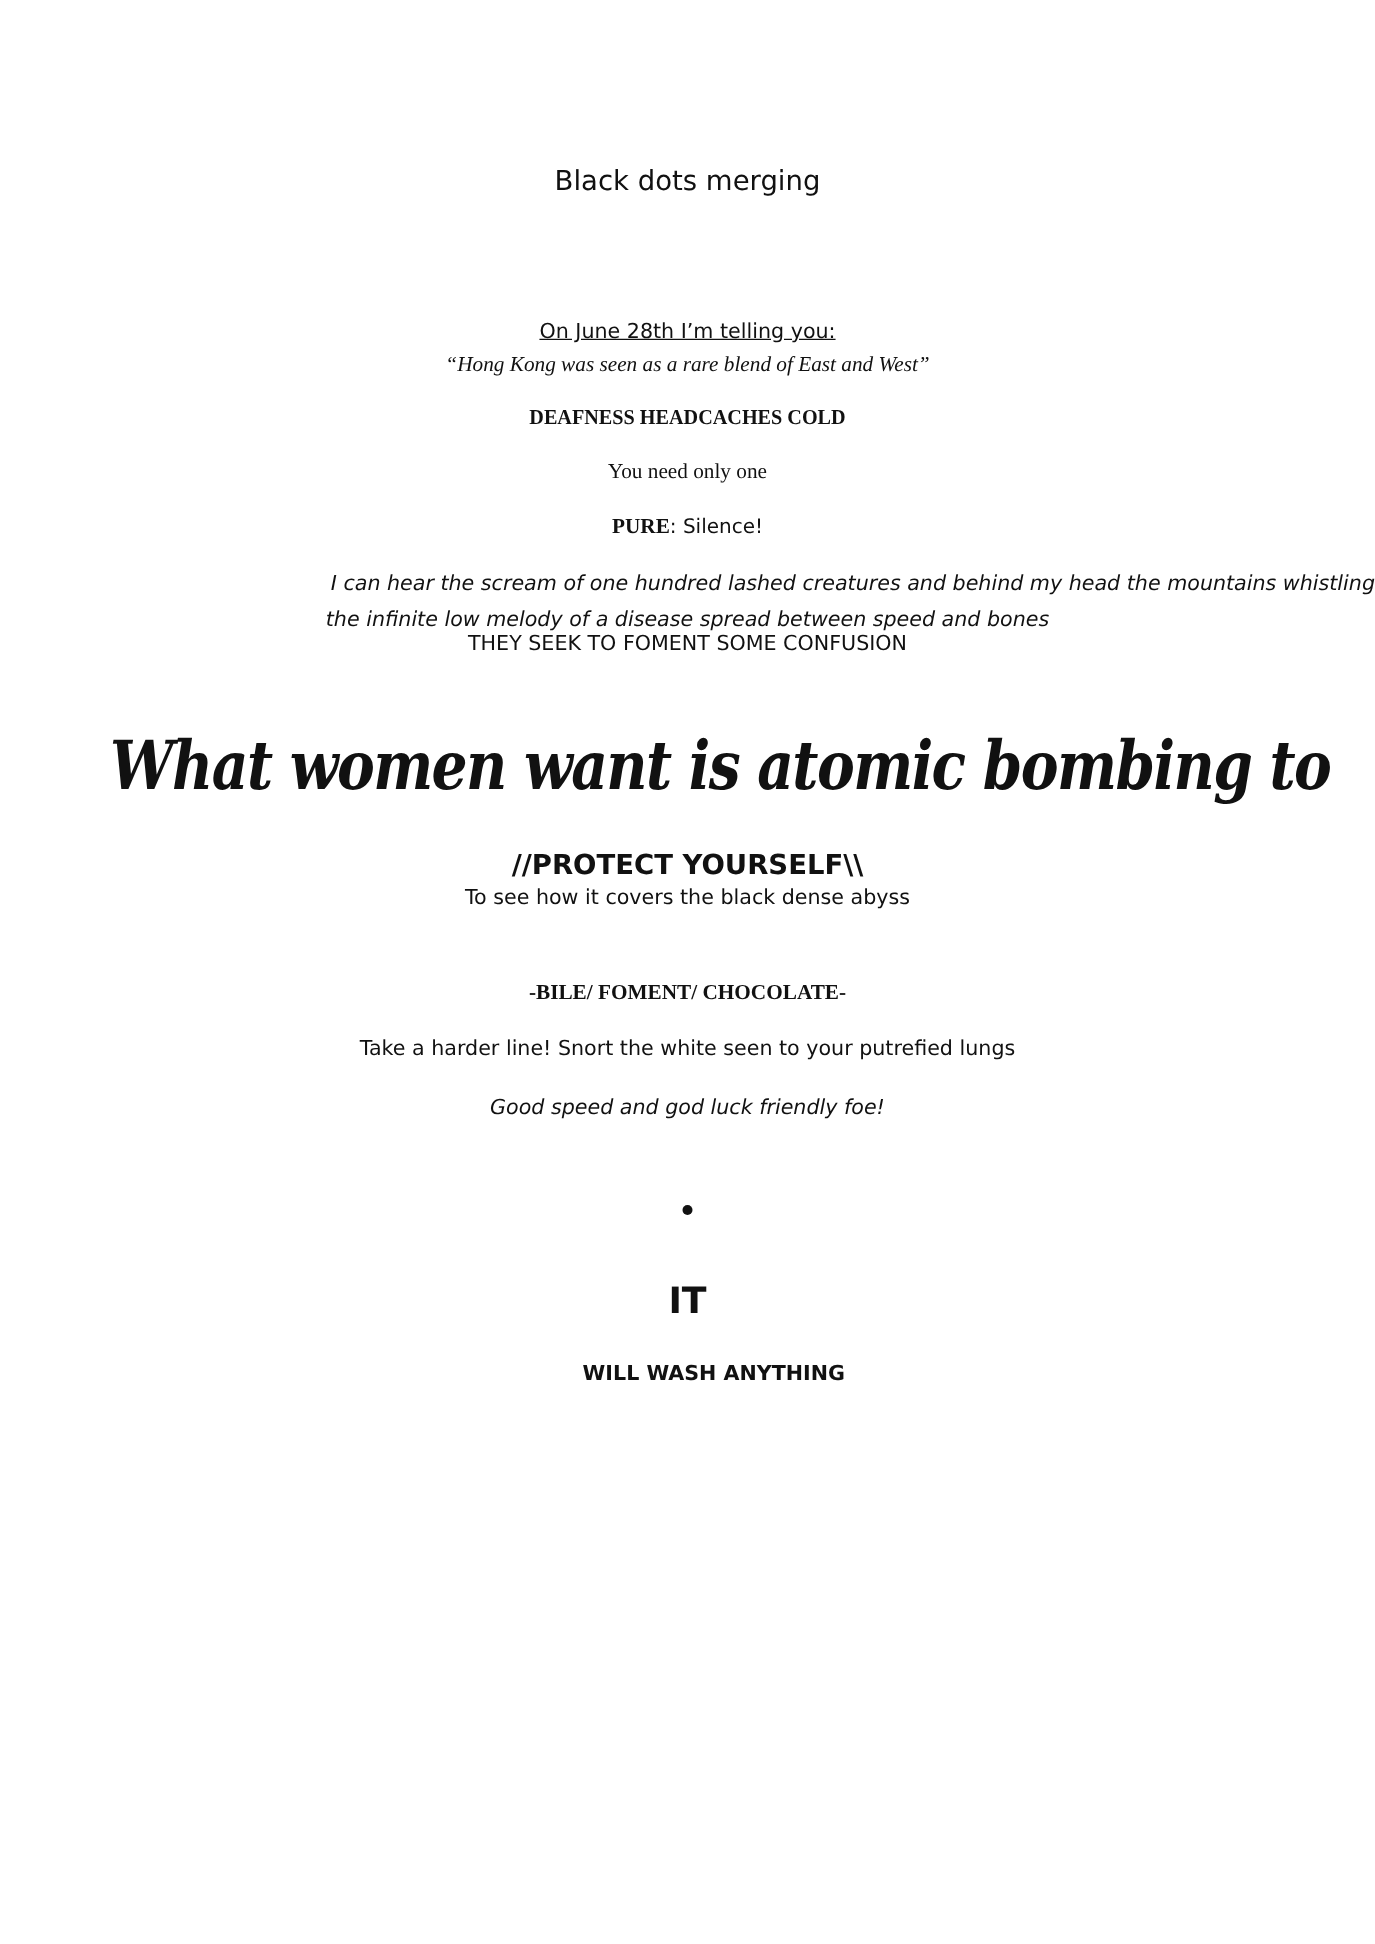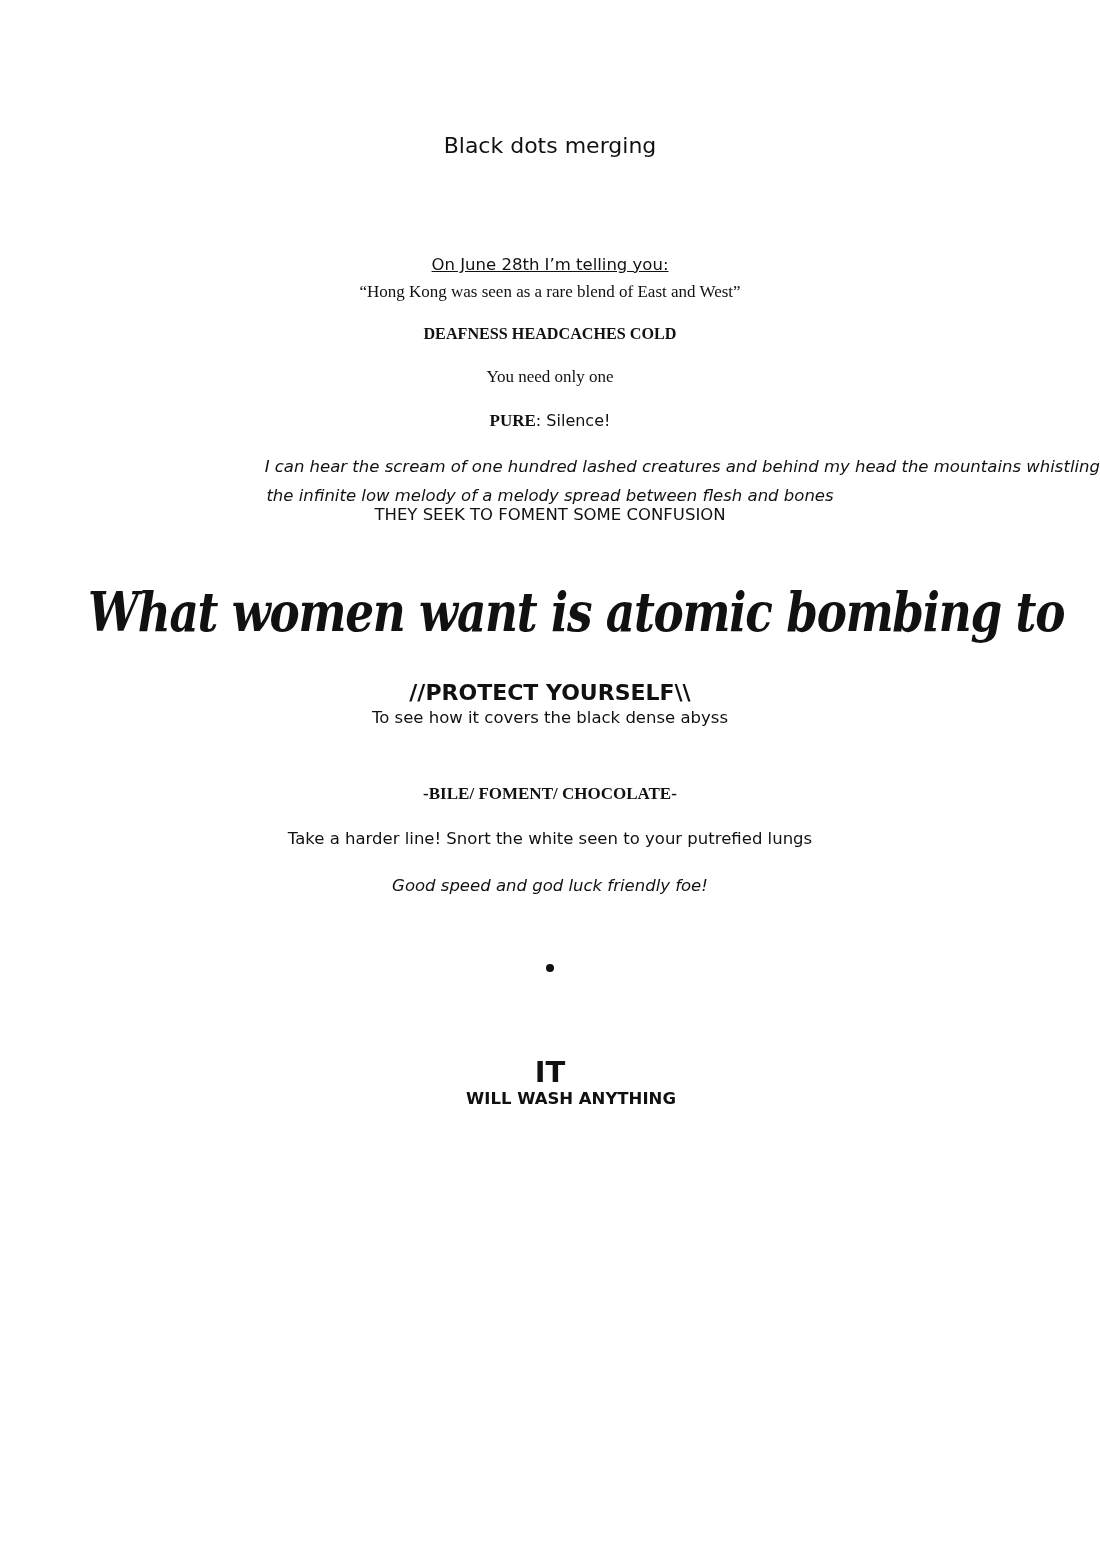--- a/index.html
+++ b/index.html
@@ -21,21 +21,21 @@
       width: 1100px;
       text-align: center;
       white-space: nowrap;
       line-height: 1;
     }
     .sans { font-family: "DejaVu Sans", "Liberation Sans", sans-serif; }
     .serif { font-family: "Liberation Serif", "DejaVu Serif", serif; }
 
     #title { top: 135px; font-size: 22px; }
     #date-line { top: 257px; font-size: 16.5px; text-decoration: underline; }
-    #quote-line { top: 283px; font-size: 17px; }
+    #quote-line { top: 283px; font-size: 17px; font-style: italic; }
     #deafness { top: 325px; font-size: 17px; font-weight: bold; transform: scaleX(0.95); }
     #need-one { top: 368px; font-size: 17px; }
     #pure-line { top: 412px; font-size: 17px; }
     #pure-line .pure-bold { font-weight: bold; font-family: "Liberation Serif", serif; }
     #pure-line .pure-rest { font-family: "DejaVu Sans", sans-serif; font-size: 16px; }
     #scream-1 { top: 459px; font-size: 16.5px; font-style: italic; text-align: right; }
     #scream-2 { top: 488px; font-size: 16.5px; font-style: italic; }
     #confusion { top: 507px; font-size: 16.5px; font-weight: normal; }
     #atomic {
       top: 585px;
@@ -53,37 +53,37 @@
     #good-speed { top: 878px; font-size: 16.5px; font-style: italic; }
     #dot {
       position: absolute;
       top: 964px;
       left: 546px;
       width: 8px;
       height: 8px;
       border-radius: 50%;
       background: #111111;
     }
-    #it { top: 1026px; font-size: 29px; font-weight: bold; margin-top: 32px; }
+    #it { top: 1026px; font-size: 29px; font-weight: bold; }
     #wash { top: 1091px; font-size: 16.5px; font-weight: bold; margin-left: 21px; }
   </style>
 </head>
 <body>
 
 <div>
   <div id="title" class="line sans">Black dots merging</div>
   <div id="date-line" class="line sans">On June 28th I’m telling you:</div>
   <div id="quote-line" class="line serif">“Hong Kong was seen as a rare blend of East and West”</div>
   <div id="deafness" class="line serif">DEAFNESS HEADCACHES COLD</div>
   <div id="need-one" class="line serif">You need only one</div>
   <div id="pure-line" class="line">
     <span class="pure-bold">PURE</span><span class="pure-rest">: Silence!</span>
   </div>
   <div id="scream-1" class="line sans">I can hear the scream of one hundred lashed creatures and behind my head the mountains whistling</div>
-  <div id="scream-2" class="line sans">the infinite low melody of a melody spread between flesh and bones</div>
+  <div id="scream-2" class="line sans">the infinite low melody of a disease spread between speed and bones</div>
   <div id="confusion" class="line sans">THEY SEEK TO FOMENT SOME CONFUSION</div>
   <div id="atomic" class="line">What women want is atomic bombing to</div>
   <div id="protect" class="line sans">//PROTECT YOURSELF\\</div>
   <div id="abyss" class="line sans">To see how it covers the black dense abyss</div>
   <div id="bile" class="line serif">-BILE/ FOMENT/ CHOCOLATE-</div>
   <div id="harder" class="line sans">Take a harder line! Snort the white seen to your putrefied lungs</div>
   <div id="good-speed" class="line sans">Good speed and god luck friendly foe!</div>
   <div id="dot"></div>
   <div id="it" class="line sans">IT</div>
   <div id="wash" class="line sans">WILL WASH ANYTHING</div>

